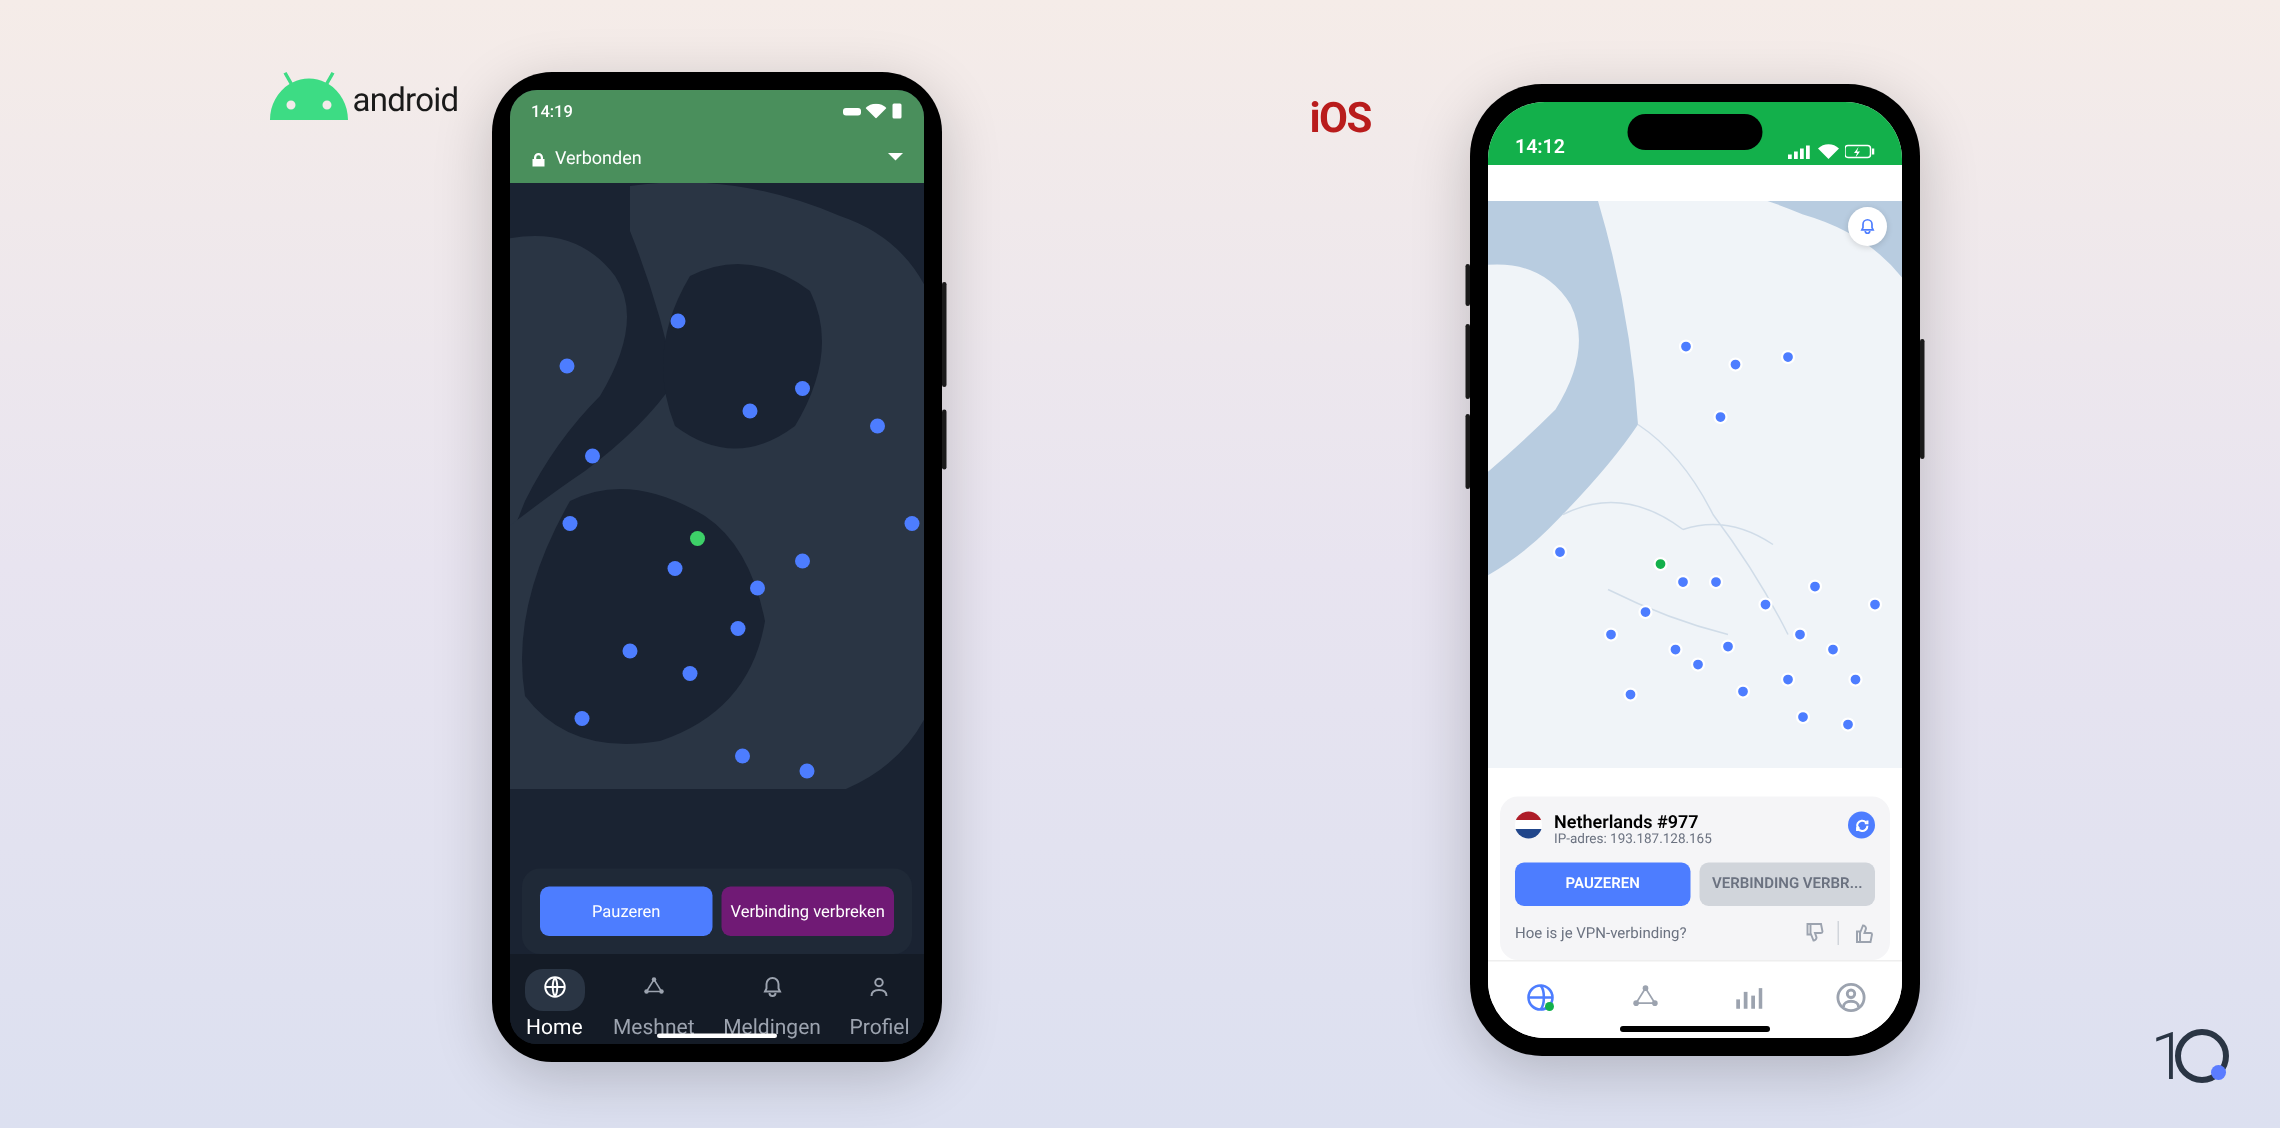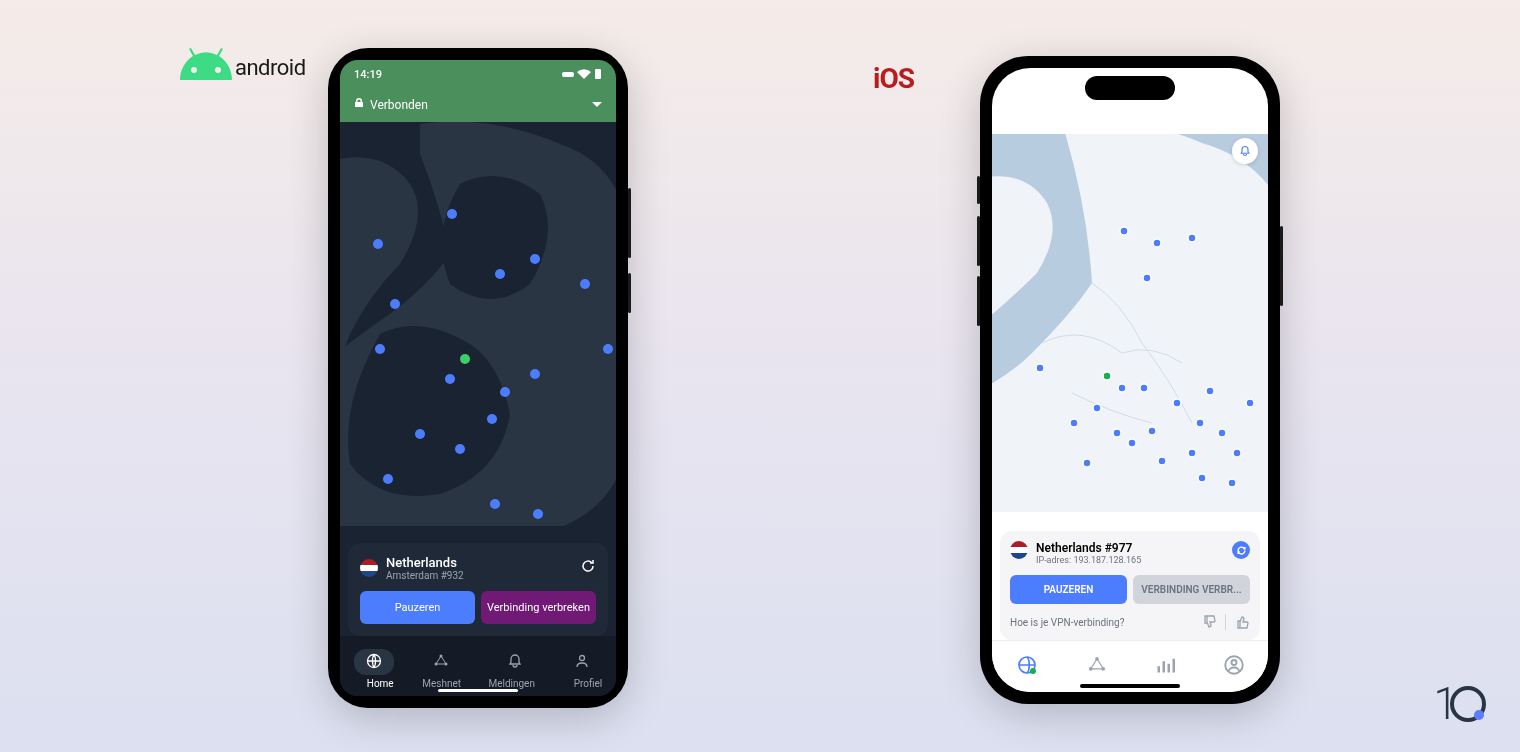--- a/index.html
+++ b/index.html
@@ -19,40 +19,40 @@
 .phone-ios { left: 980px; top: 56px; width: 300px; height: 648px; border-radius: 48px; }
 
 .screen { width: 100%; height: 100%; border-radius: 18px; overflow: hidden; position: relative; }
 .phone-ios .screen { border-radius: 38px; }
 
 
 .screen-android { background: #1a2332; }
 .android-statusbar { height: 28px; background: #4a8f5c; display: flex; justify-content: space-between; align-items: center; padding: 0 14px; color: #fff; font-size: 11px; font-weight: 500; }
 .android-statusbar .right { display: flex; gap: 3px; align-items: center; }
 .android-header { height: 34px; background: #4a8f5c; display: flex; justify-content: space-between; align-items: center; padding: 0 14px; color: #fff; font-size: 12px; }
-.android-header .left { display: flex; align-items: flex-start; gap: 6px; }
+.android-header .left { display: flex; align-items: flex-end; gap: 6px; }
 .android-map { position: absolute; top: 62px; left: 0; right: 0; bottom: 170px; background: #1a2332; overflow: hidden; }
 .android-map svg { width: 100%; height: 100%; }
 .map-dot { fill: #4d7dff; }
 .map-dot-green { fill: #3dd068; }
 
 .android-card { position: absolute; bottom: 60px; left: 8px; right: 8px; background: #1f2937; border-radius: 12px; padding: 12px; }
 .card-header { display: flex; align-items: center; justify-content: space-between; margin-bottom: 10px; }
 .card-header .left { display: flex; align-items: center; gap: 8px; }
 .flag-round { width: 18px; height: 18px; border-radius: 50%; background: linear-gradient(180deg, #ae1c28 33%, #fff 33%, #fff 66%, #21468b 66%); flex-shrink: 0; }
 .card-title { color: #fff; font-size: 13px; font-weight: 500; }
 .card-sub { color: #9ca3af; font-size: 10px; }
 .refresh-icon { color: #fff; }
 .android-buttons { display: flex; gap: 6px; }
 .btn { flex: 1; padding: 10px 4px; border-radius: 6px; font-size: 11px; text-align: center; cursor: pointer; border: none; line-height: 1.2; }
 .btn-primary { background: #4d7dff; color: #fff; }
 .btn-secondary { background: #701a75; color: #fff; }
 
 .android-nav { position: absolute; bottom: 0; left: 0; right: 0; height: 60px; background: #141b26; display: flex; justify-content: space-around; align-items: center; padding-top: 6px; }
-.nav-item { display: flex; flex-direction: column; align-items: flex-end; gap: 3px; color: #9ca3af; font-size: 10px; cursor: pointer; }
+.nav-item { display: flex; flex-direction: column; align-items: center; gap: 3px; color: #9ca3af; font-size: 14px; cursor: pointer; }
 .nav-item.active { color: #fff; }
 .nav-item.active .nav-icon-bg { background: #2a3544; border-radius: 12px; padding: 4px 12px; }
 .nav-icon-bg { padding: 4px 12px; }
 .nav-icon { width: 16px; height: 16px; }
 .android-homebar { position: absolute; bottom: 4px; left: 50%; transform: translateX(-50%); width: 80px; height: 3px; background: #fff; border-radius: 2px; }
 
 
 .screen-ios { background: #fff; }
 .ios-dynamic-island { position: absolute; top: 8px; left: 50%; transform: translateX(-50%); width: 90px; height: 24px; background: #000; border-radius: 14px; z-index: 10; }
 .ios-statusbar { height: 42px; background: #13b04b; display: flex; justify-content: space-between; align-items: flex-end; padding: 0 18px 4px; color: #fff; font-size: 13px; font-weight: 600; }
@@ -166,34 +166,20 @@
         <circle class="map-dot" cx="152" cy="285" r="5"></circle>
         <circle class="map-dot" cx="165" cy="258" r="5"></circle>
         <circle class="map-dot" cx="195" cy="240" r="5"></circle>
         <circle class="map-dot" cx="198" cy="380" r="5"></circle>
         <circle class="map-dot" cx="155" cy="370" r="5"></circle>
         <circle class="map-dot" cx="268" cy="215" r="5"></circle>
       </svg>
     </div>
 
     <div class="android-card">
-      <div class="card-header">
-        <div class="left">
-          <span class="flag-round"></span>
-          <div>
-            <div class="card-title">Netherlands</div>
-            <div class="card-sub">Amsterdam #932</div>
-          </div>
-        </div>
-        <span class="refresh-icon">
-          <svg width="16" height="16" viewBox="0 0 16 16">
-              <path fill="none" stroke="#fff" stroke-width="1.5" d="M13 8a5 5 0 11-1.5-3.5M13 2v3h-3"></path>
-            </svg>
-        </span>
-      </div>
       <div class="android-buttons">
         <button class="btn btn-primary">Pauzeren</button>
         <button class="btn btn-secondary">Verbinding verbreken</button>
       </div>
     </div>
 
     <div class="android-nav">
       <div class="nav-item active">
         <span class="nav-icon-bg"><svg class="nav-icon" viewBox="0 0 16 16">
               <circle cx="8" cy="8" r="6.5" fill="none" stroke="currentColor" stroke-width="1.3"></circle>
@@ -229,20 +215,39 @@
 </div>
 
 <div class="phone phone-ios">
   <div class="side-btn sb1"></div>
   <div class="side-btn sb2"></div>
   <div class="side-btn sb3"></div>
   <div class="side-btn sb4"></div>
   <div class="screen screen-ios">
     <div class="ios-dynamic-island"></div>
 
+    <div class="ios-statusbar">
+      <span>14:12</span>
+      <span class="right">
+        <svg width="16" height="10" viewBox="0 0 16 10">
+            <rect x="0" y="7" width="2.5" height="3" fill="#fff"></rect>
+            <rect x="4" y="5" width="2.5" height="5" fill="#fff"></rect>
+            <rect x="8" y="3" width="2.5" height="7" fill="#fff"></rect>
+            <rect x="12" y="1" width="2.5" height="9" fill="#fff"></rect>
+          </svg>
+        <svg width="14" height="10" viewBox="0 0 14 10">
+            <path fill="#fff" d="M7 10L0 3a10 10 0 0114 0z"></path>
+          </svg>
+        <svg width="20" height="10" viewBox="0 0 20 10">
+            <rect x="0" y="1" width="17" height="8" rx="2" fill="none" stroke="#fff"></rect>
+            <rect x="18" y="3" width="1.5" height="4" fill="#fff"></rect>
+            <path fill="#fff" d="M9 2l-3 4h2l-1 3 3-4h-2z"></path>
+          </svg>
+      </span>
+    </div>
 
 
     <div class="ios-bell-wrap">
       <svg width="12" height="12" viewBox="0 0 16 16">
           <path fill="none" stroke="#4d7dff" stroke-width="1.5" d="M4 6a4 4 0 018 0v3l1 2H3l1-2zM6 12a2 2 0 004 0"></path>
         </svg>
     </div>
 
     <div class="ios-map">
       <svg viewBox="0 0 276 360">

